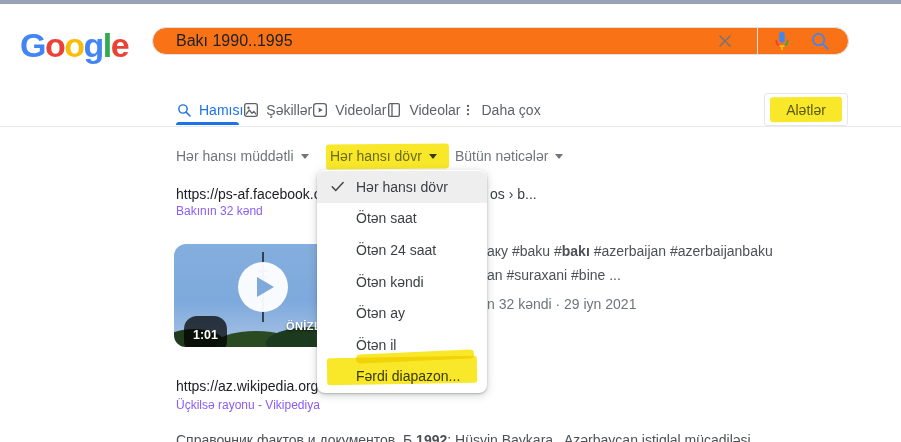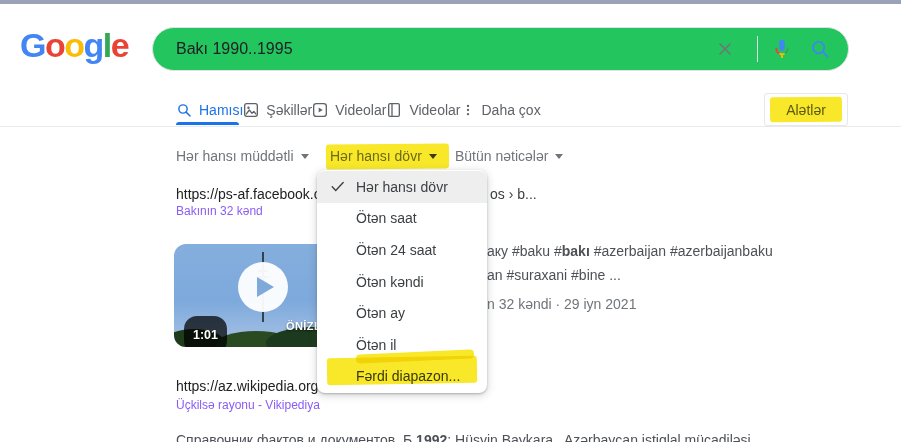--- a/index.html
+++ b/index.html
@@ -9,22 +9,22 @@
   }
   .abs{position:absolute;}
   
   .topstrip{left:0;top:0;width:901px;height:4px;background:#9aa2b8;}
   
   .logo{left:20px;top:26px;font-size:34px;font-weight:bold;letter-spacing:-1.5px;cursor:pointer;}
   .logo span{display:inline-block;}
   .c-blue{color:#4285F4}.c-red{color:#EA4335}.c-yellow{color:#FBBC05}.c-green{color:#34A853}
   
   .searchbox{
-    left:152px;top:27px;width:697px;height:44px;border:1px solid #dfe1e5;border-radius:22px;
-    display:flex;align-items:center;background:#22c55e;box-sizing:border-box;
+    left:152px;top:27px;width:697px;height:28px;border:1px solid #dfe1e5;border-radius:22px;
+    display:flex;align-items:center;background:#f97316;box-sizing:border-box;
   }
   .query{flex:1;padding-left:23px;font-size:16px;color:#202124;white-space:nowrap;overflow:hidden;}
   .sb-icon{display:flex;align-items:center;justify-content:center;width:24px;height:24px;cursor:pointer;flex:0 0 auto;}
   .sb-divider{width:1px;height:26px;background:#dfe1e5;margin:0 12px;flex:0 0 auto;}
   .mr8{margin-right:8px}.mr14{margin-right:14px}
   
   .tabsrow{left:176px;top:96px;height:28px;display:flex;align-items:center;}
   .tab{display:flex;align-items:center;gap:7px;font-size:14px;color:#5f6368;cursor:pointer;white-space:nowrap;}
   .tab.active{color:#1a73e8;}
   .tab .ticon{display:flex;align-items:center;}

